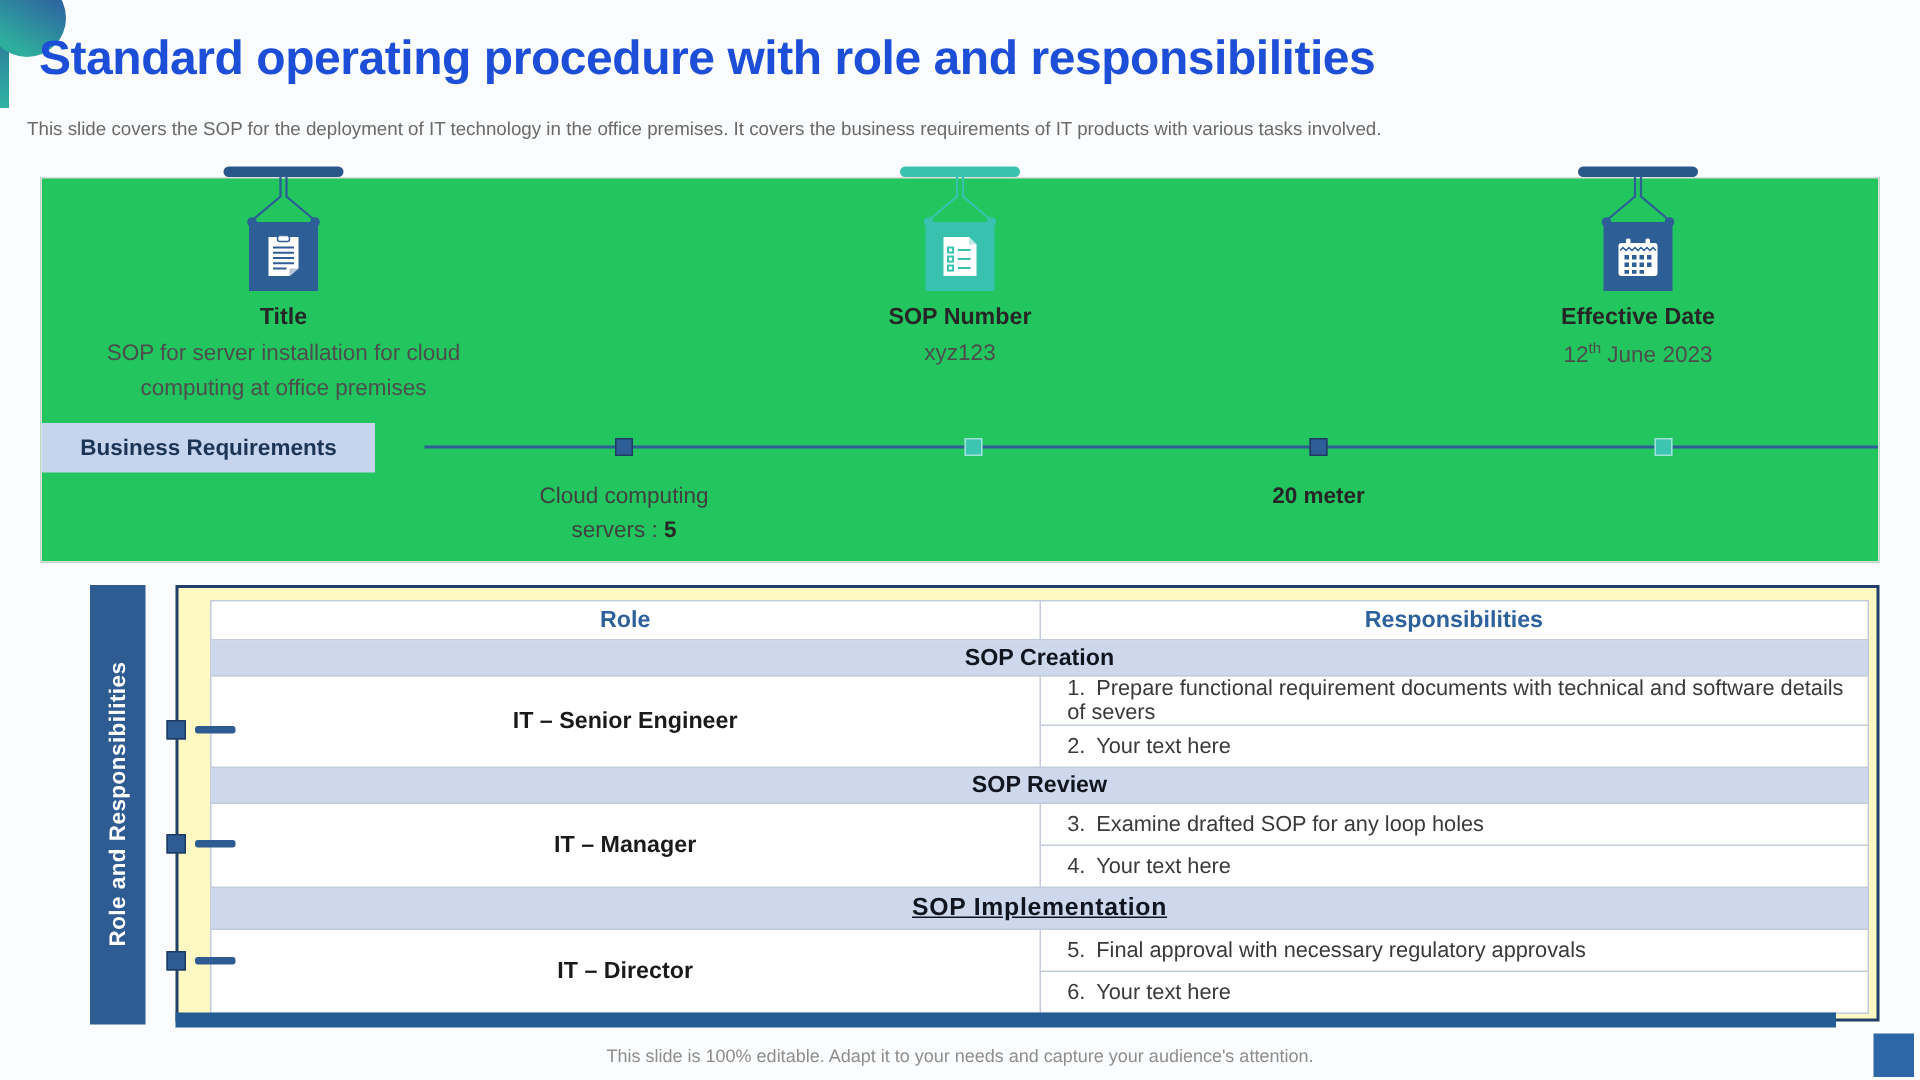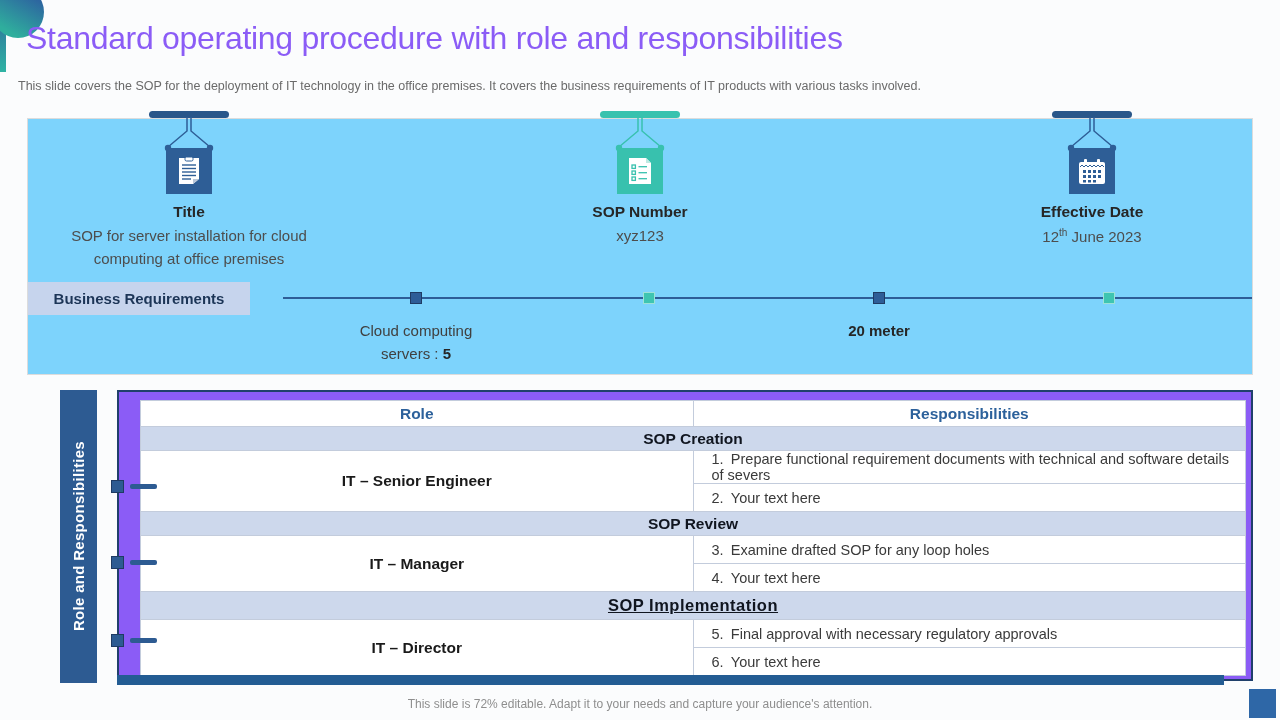--- a/index.html
+++ b/index.html
@@ -4,27 +4,27 @@
 <style>
   * { margin:0; padding:0; box-sizing:border-box; }
   html,body { width:1280px; height:720px; }
   body { font-family:"Liberation Sans", sans-serif; background:#fbfcfd; position:relative; overflow:hidden; }
 
   
   .deco-strip { position:absolute; left:0; top:0; width:6px; height:72px;
     background:linear-gradient(#2e5f98,#2fb3a4); }
   .deco-circle { position:absolute; left:-8px; top:-14px; width:52px; height:52px; border-radius:50%;
     background:linear-gradient(210deg,#2d64a0 20%,#2fae9d 80%); }
-  .slide-title { position:absolute; left:26px; top:20px; font-size:32px; font-weight:400;
-    color:#8b5cf6; letter-spacing:-0.3px; }
+  .slide-title { position:absolute; left:26px; top:20px; font-size:32px; font-weight:700;
+    color:#1d4ed8; letter-spacing:-0.3px; }
   .slide-subtitle { position:absolute; left:18px; top:79px; font-size:12.5px; color:#6a6a6a; }
 
   
   .panel { position:absolute; left:27px; top:118px; width:1226px; height:257px;
-    background:#7dd3fc; border:1px solid #dcdcdc; }
+    background:#22c55e; border:1px solid #dcdcdc; }
   .card { position:absolute; width:300px; top:-8px; display:flex; flex-direction:column; align-items:center; }
   .card.c1 { left:11px; } .card.c2 { left:462px;justify-content:flex-end; } .card.c3 { left:914px; }
   .hang-bar { width:80px; height:7px; border-radius:3.5px; }
   .hang-bar.blue { background:#2a578a; } .hang-bar.teal { background:#39c2ae; }
   .strings { display:block; margin-top:-1px; }
   .icon-sq { width:46px; height:46px; display:flex; align-items:center; justify-content:center; margin-top:-5px; }
   .icon-sq.blue { background:#2e5e96; } .icon-sq.teal { background:#38c1ae; }
   .card-label { margin-top:9px; font-size:15.5px; font-weight:bold; color:#262626; }
   .card-desc { margin-top:4px; font-size:15px; color:#4d4d4d; text-align:center; line-height:1.5; }
   .card-desc sup { font-size:10px; }
@@ -39,21 +39,21 @@
   .tl-item { position:absolute; top:200px; width:190px; text-align:center; font-size:15px;
     color:#404040; line-height:23px; }
   .tl-item b { color:#262626; }
 
   
   .side-bar { position:absolute; left:60px; top:390px; width:37px; height:293px; background:#2d5b92;
     display:flex; align-items:center; justify-content:center; }
   .side-bar span { writing-mode:vertical-rl; transform:rotate(180deg); color:#ffffff;
     font-size:15px; font-weight:bold; letter-spacing:0.3px; white-space:nowrap; }
   .tbl-container { position:absolute; left:117px; top:390px; width:1136px; height:291px;
-    border:2px solid #20406b; background:#8b5cf6; }
+    border:2px solid #20406b; background:#fef9c3; }
   table.rr { position:absolute; left:21px; top:8px; width:1106px; border-collapse:collapse;
     table-layout:fixed; background:#ffffff; }
   table.rr td, table.rr th { border:1px solid #c3ccdc; }
   table.rr th { height:26px; font-size:15.5px; font-weight:bold; color:#2c619b; text-align:center; }
   tr.sec td { height:24px; background:#cdd8ec; font-size:15.5px; font-weight:bold; color:#10151f;
     text-align:center; }
   tr.sec.big td { height:28px; font-size:16.5px; letter-spacing:0.5px;text-decoration:underline; }
   td.role { font-size:15.5px; font-weight:bold; color:#1a1a1a; text-align:center; }
   td.item { height:28px; font-size:14.5px; color:#3a3a3a; padding-left:18px; }
   .thick-bar { position:absolute; left:117px; top:675px; width:1107px; height:10px; background:#235c93; }
@@ -231,14 +231,14 @@
 
 <div class="thick-bar"></div>
 
 <div class="connector" style="top:480px"></div>
 <div class="conn-dash" style="top:484px"></div>
 <div class="connector" style="top:556px"></div>
 <div class="conn-dash" style="top:560px"></div>
 <div class="connector" style="top:634px"></div>
 <div class="conn-dash" style="top:638px"></div>
 
-<div class="footer-note">This slide is 72% editable. Adapt it to your needs and capture your audience's attention.</div>
+<div class="footer-note">This slide is 100% editable. Adapt it to your needs and capture your audience's attention.</div>
 <div class="corner-sq"></div>
 
 </body></html>

